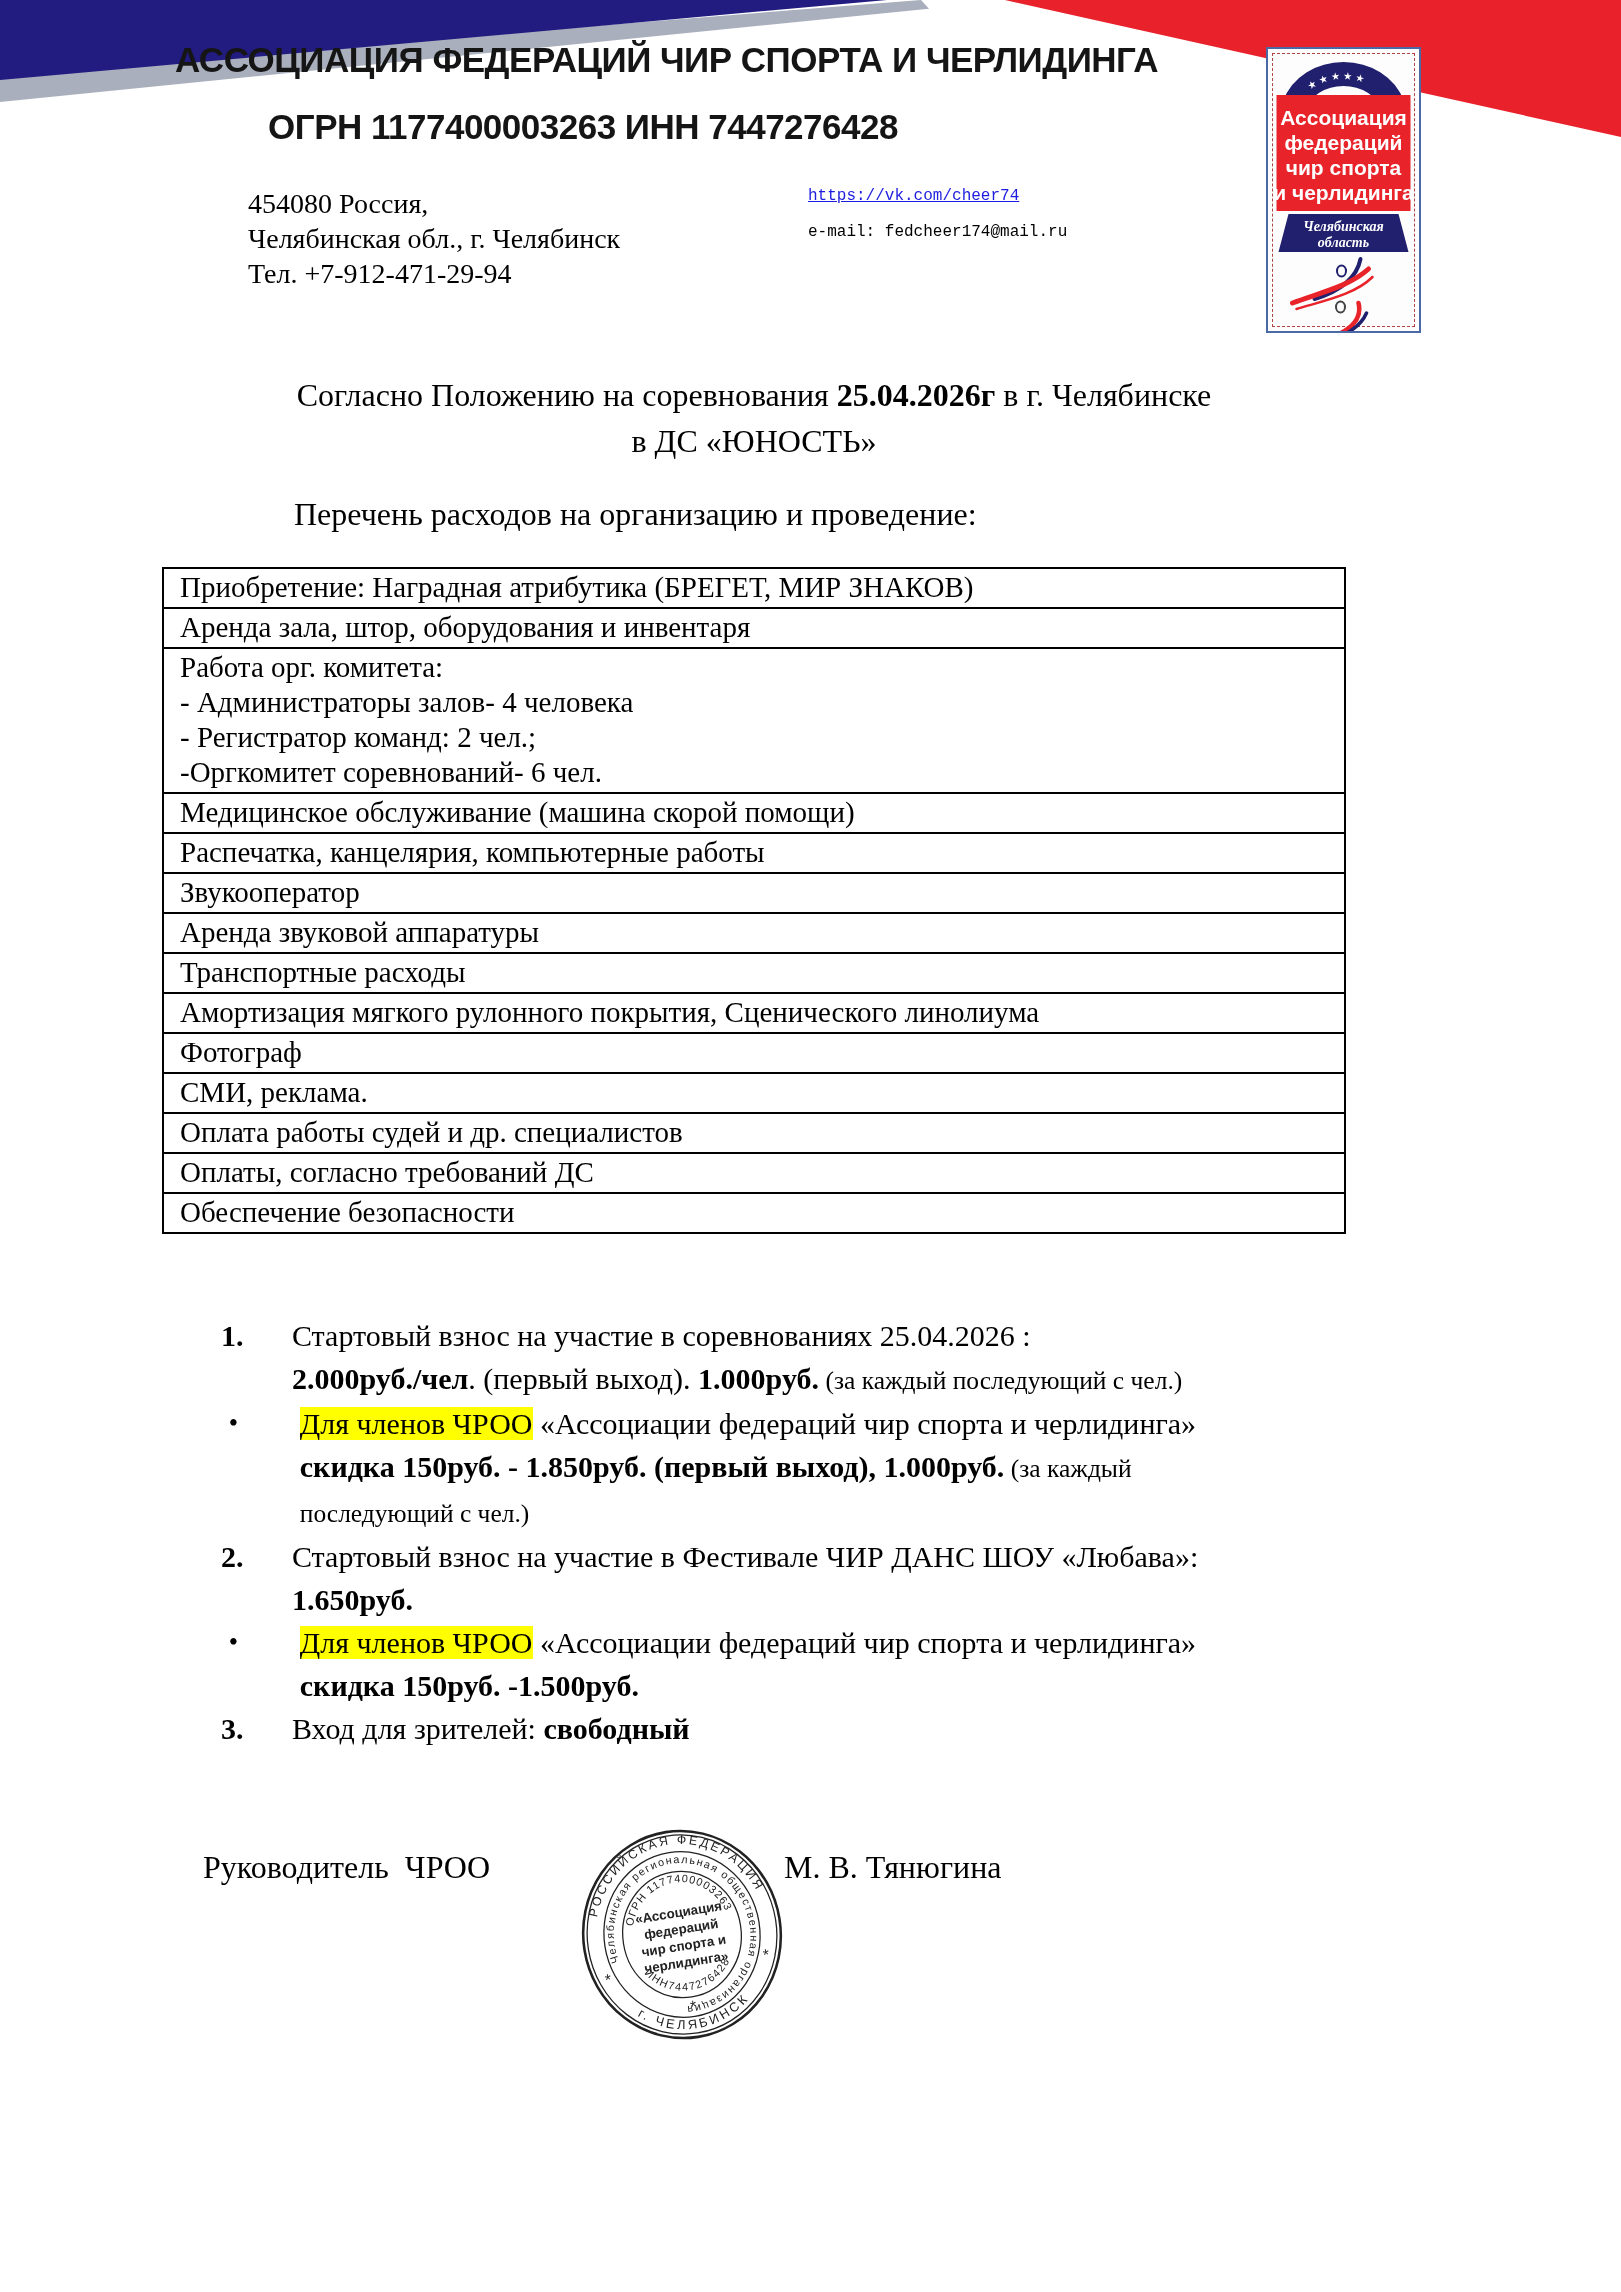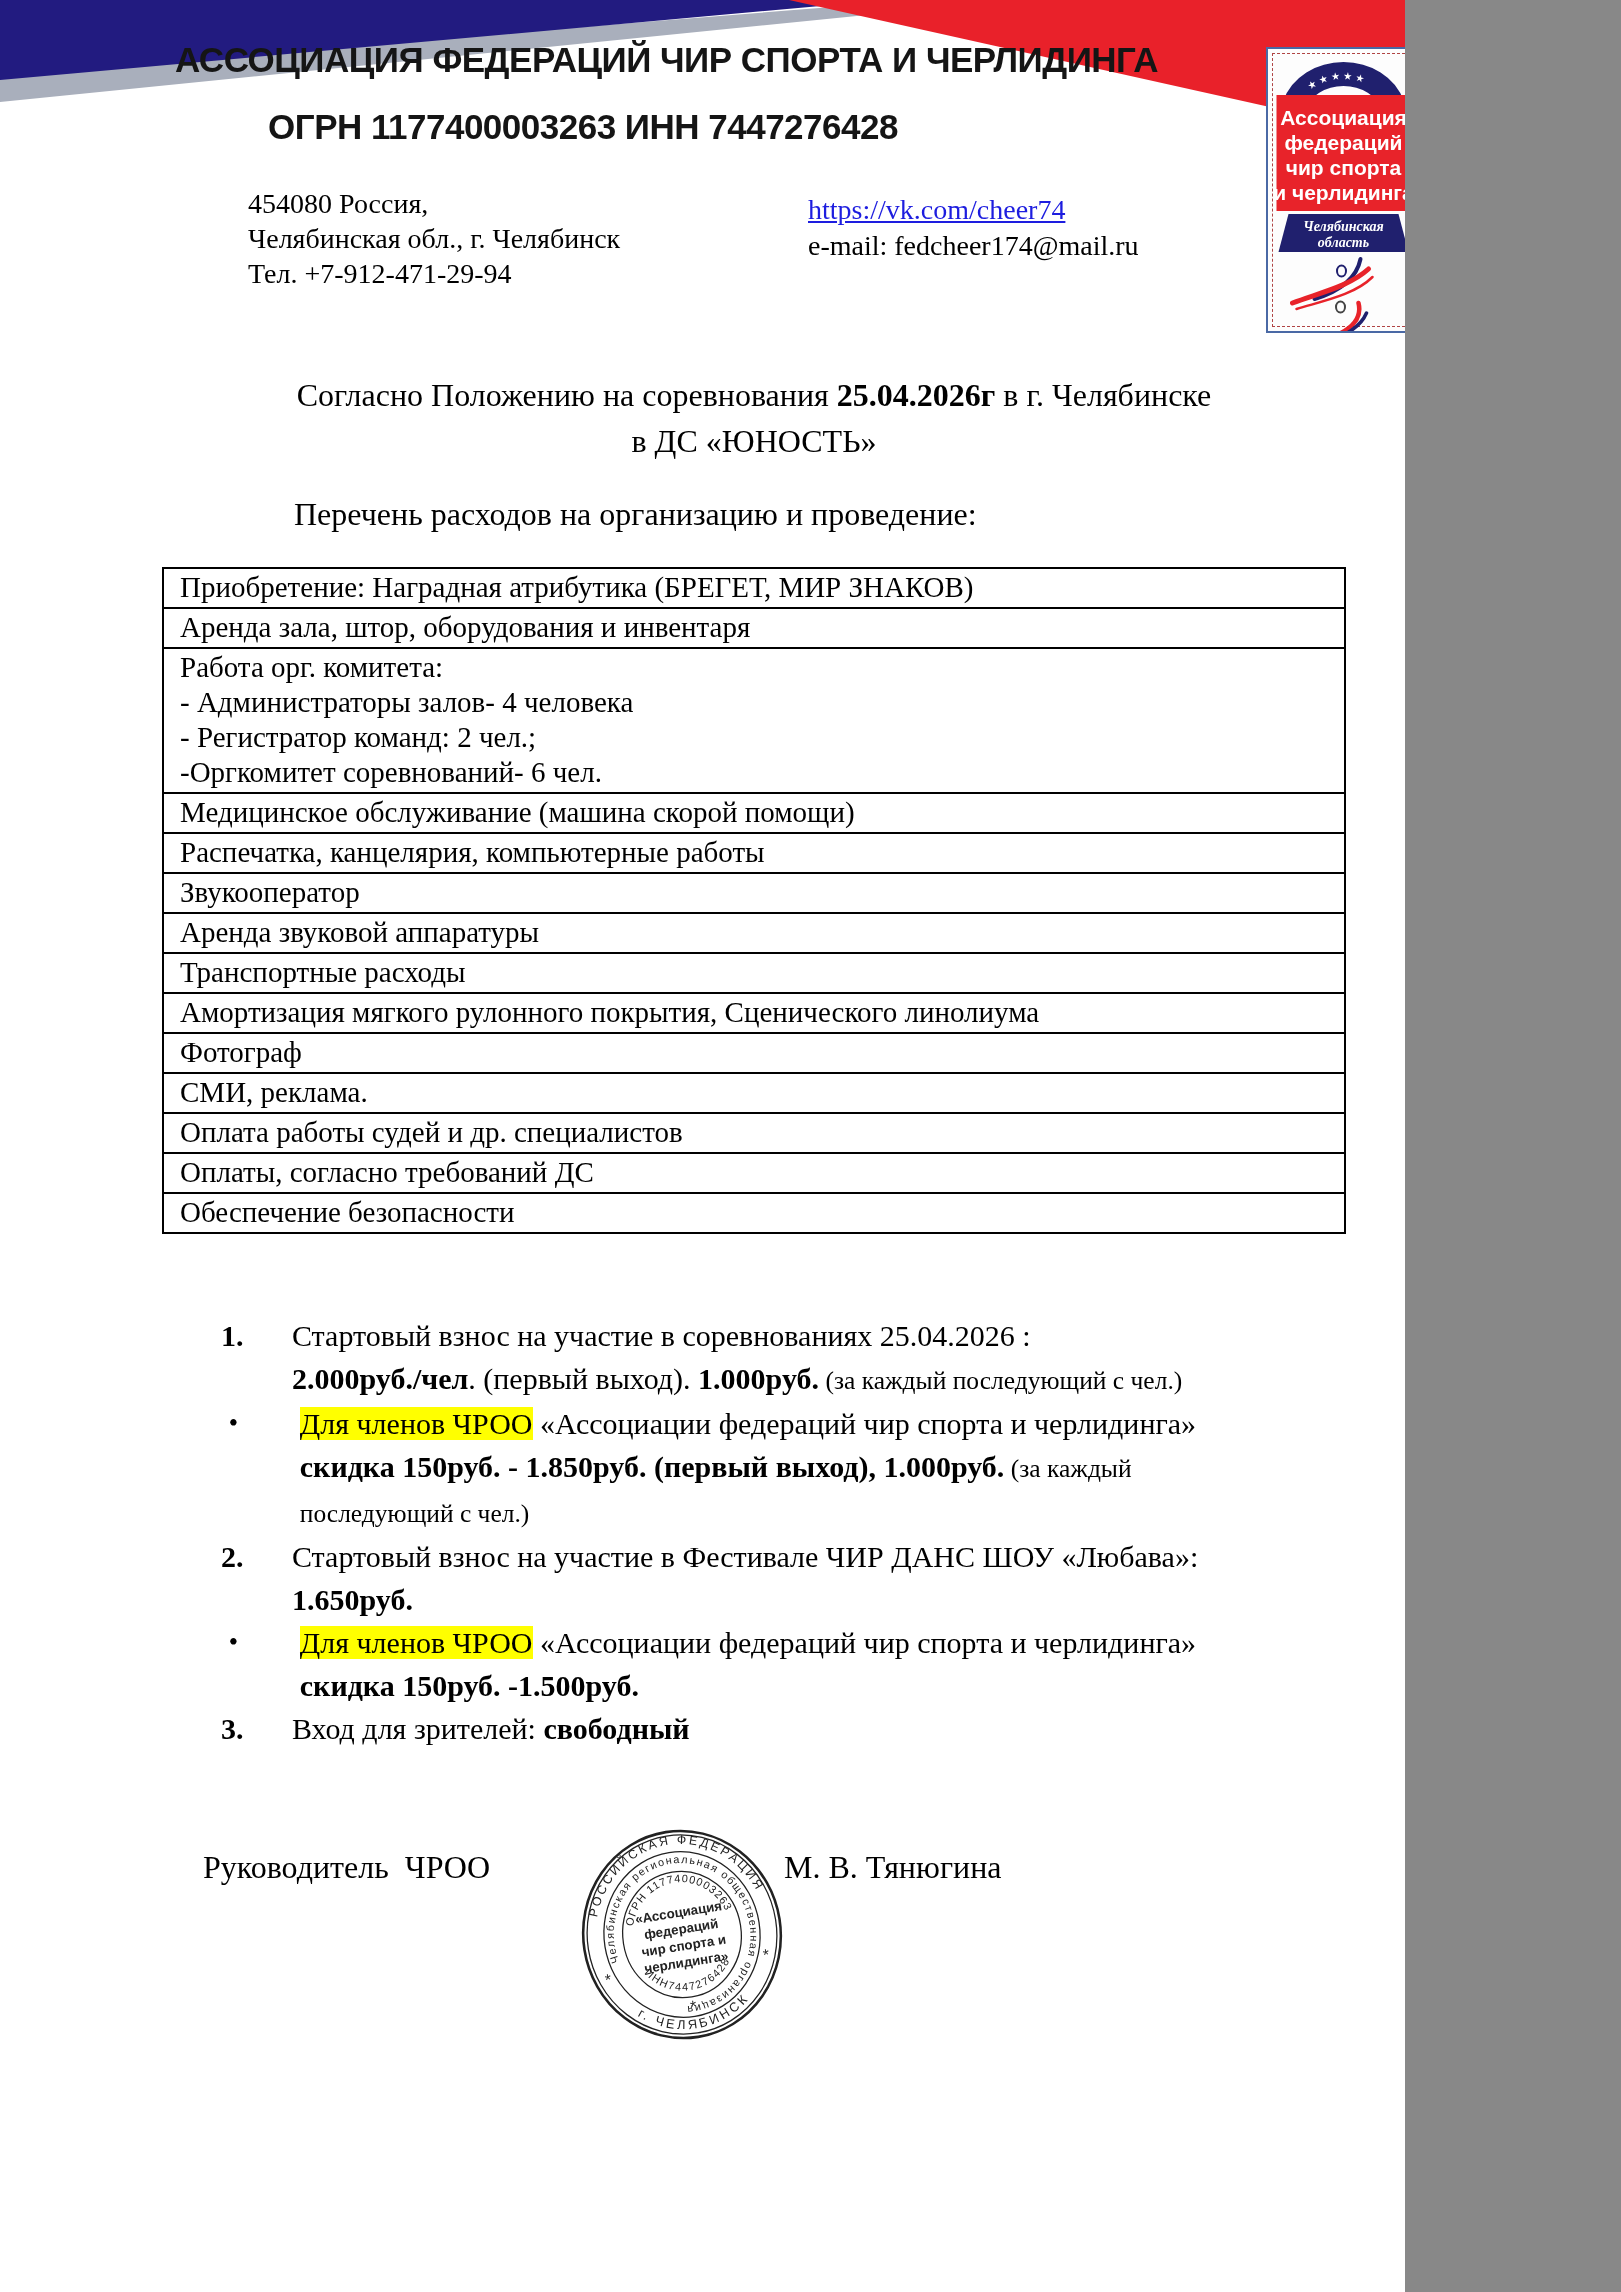--- a/index.html
+++ b/index.html
@@ -1,34 +1,34 @@
 <!DOCTYPE html>
 <html lang="ru"><head>
 <meta charset="utf-8">
 <style>
   html,body{margin:0;padding:0;background:#888;}
-  .page{position:relative;width:1405px;height:2293px;background:#ffffff;overflow:hidden;
+  .page{position:relative;width:1621px;height:2293px;background:#ffffff;overflow:hidden;
         font-family:"Liberation Serif", serif;color:#000;}
 
   
   .deco-shadow{position:absolute;left:0;top:0;width:929px;height:102px;background:#a9afbc;
                clip-path:polygon(0 73px,921px 0,929px 8.8px,0 102px);}
   .deco-navy{position:absolute;left:0;top:0;width:887px;height:80px;background:#221b80;
              clip-path:polygon(0 0,887px 0,0 80px);}
   .deco-red{position:absolute;right:0;top:0;width:616px;height:137px;background:#e9212a;
             clip-path:polygon(0 0,616px 0,616px 137px);}
 
   
   .org-head{position:absolute;left:108px;top:39px;width:1117px;text-align:center;
             font-family:"Liberation Sans", sans-serif;font-weight:bold;color:#151515;}
   .org-name{font-size:35px;line-height:41px;letter-spacing:-0.5px;}
   .org-ids{font-size:35px;line-height:41px;letter-spacing:-0.5px;margin-top:25.5px;margin-right:167px;}
 
   .addr{position:absolute;left:248px;top:186px;font-size:28px;line-height:35px;}
-  .contact{position:absolute;left:808px;top:192px;font-size:28px;line-height:36px;}
+  .contact{position:absolute;left:808px;top:178px;font-size:16px;line-height:36px;font-family:Liberation Mono, monospace;}
   .vk-link{color:#1d1ddf;text-decoration:underline;cursor:pointer;}
 
   
   .logo{position:absolute;left:1266px;top:47px;width:155px;height:286px;background:#fdfdfd;
         border:2.9px solid #4a69a5;box-sizing:border-box;}
   .logo-dashed{position:absolute;inset:3.9px;border:1.5px dashed #b04444;}
   .logo svg{position:absolute;inset:0;width:100%;height:100%;}
 
   
   .intro{position:absolute;left:162px;top:372px;width:1184px;text-align:center;

